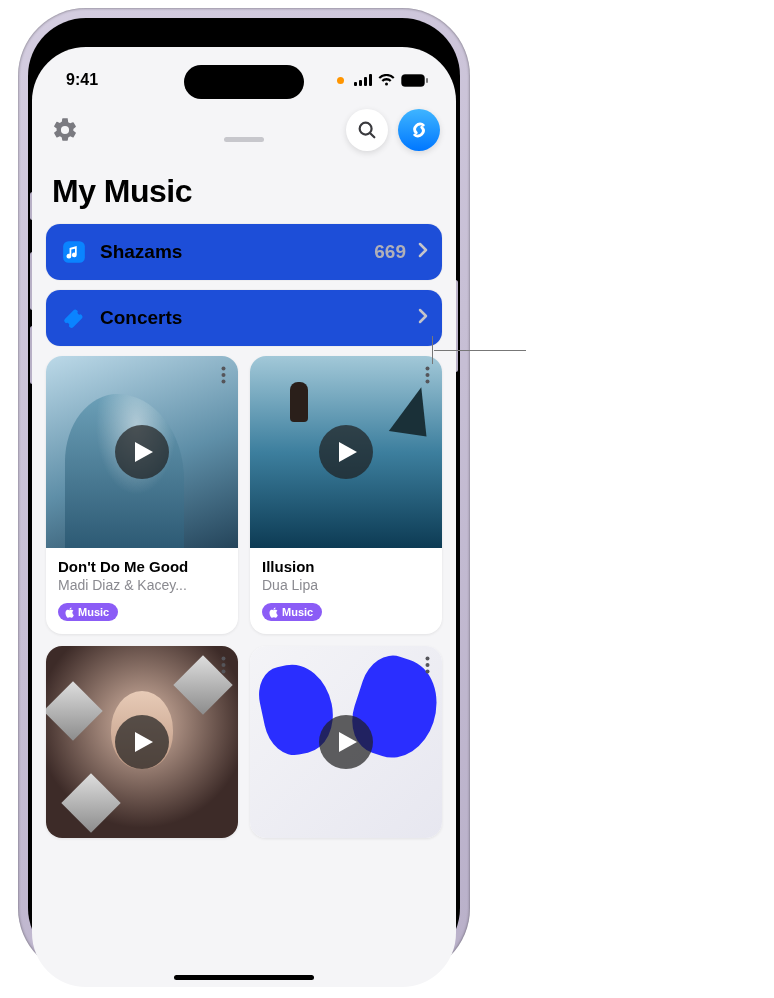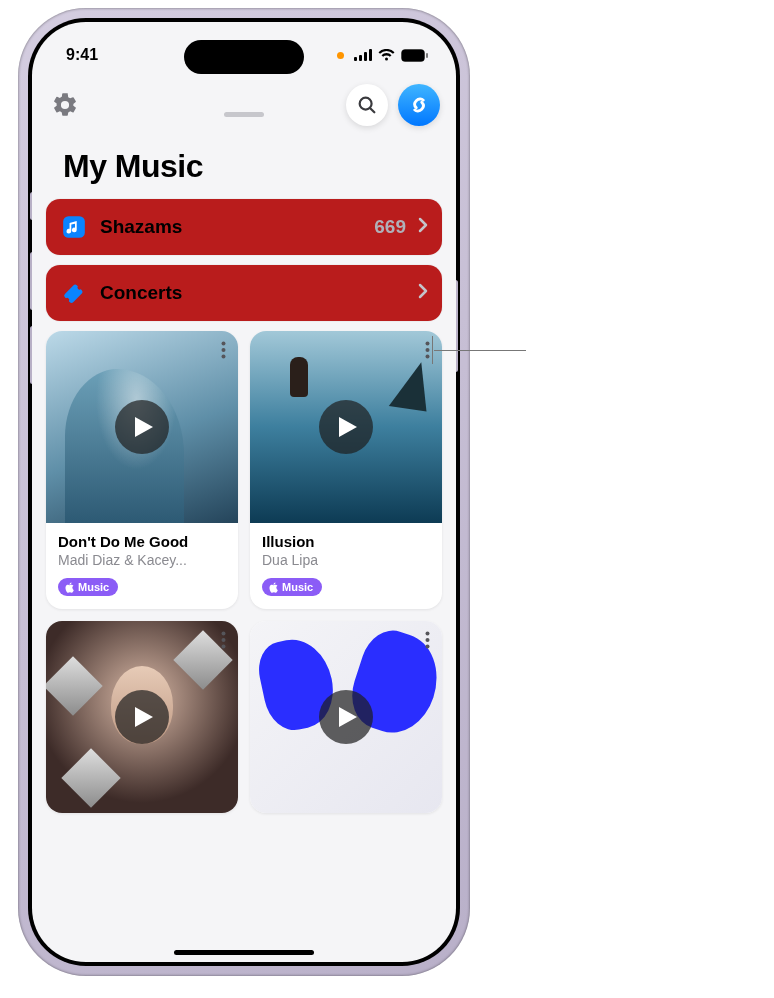--- a/index.html
+++ b/index.html
@@ -28,20 +28,21 @@
       border-radius: 58px;
       padding: 4px;
     }
     .screen {
       width: 100%;
       height: 100%;
       background: #f5f5f7;
       border-radius: 54px;
       overflow: hidden;
       position: relative;
+      margin-top: 25px;
     }
     
     .btn-side { position: absolute; background: #b8b0c6; border-radius: 3px; }
     .btn-silence { left: 12px; top: 184px; width: 5px; height: 28px; }
     .btn-volup { left: 12px; top: 244px; width: 5px; height: 58px; }
     .btn-voldown { left: 12px; top: 318px; width: 5px; height: 58px; }
     .btn-power { right: 12px; top: 272px; width: 5px; height: 92px; }
     
     .island {
       position: absolute;
@@ -100,26 +101,26 @@
       justify-content: center;
       background: #fff;
       box-shadow: 0 2px 6px rgba(0,0,0,0.12);
     }
     .shazam-btn {
       background: linear-gradient(180deg, #3fb5ff, #0077ff);
     }
     .page-title {
       font-size: 32px;
       font-weight: 800;
-      padding: 18px 20px 14px 31px;
+      padding: 18px 20px 14px 20px;
       letter-spacing: -0.5px;
     }
     .list-section { padding: 0 14px; }
     .list-row {
-      background: #b91c1c;
+      background: #1d4ed8;
       border-radius: 14px;
       padding: 14px 14px;
       display: flex;
       align-items: center;
       gap: 12px;
       margin-bottom: 10px;
       box-shadow: 0 0 0 1px rgba(0,0,0,0.03);
     }
     .row-icon {
       width: 28px; height: 28px;

